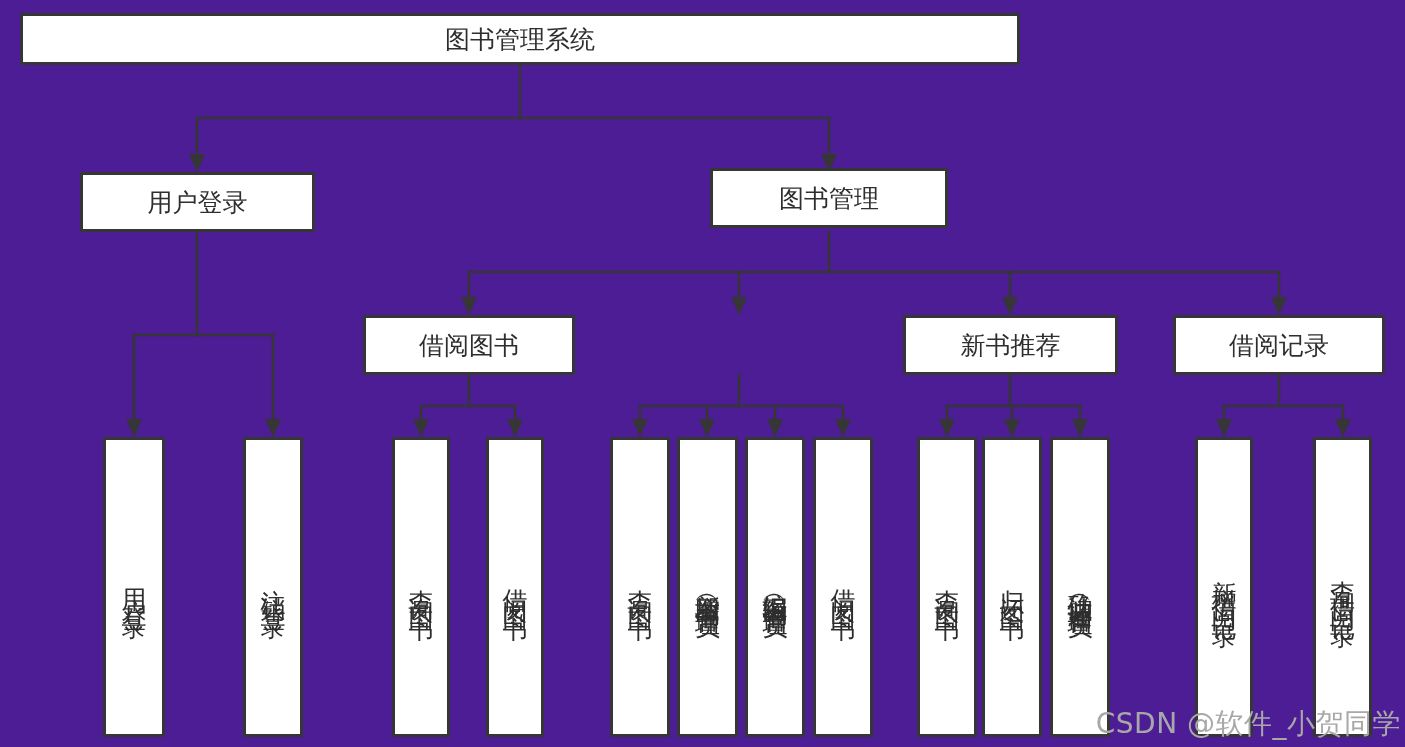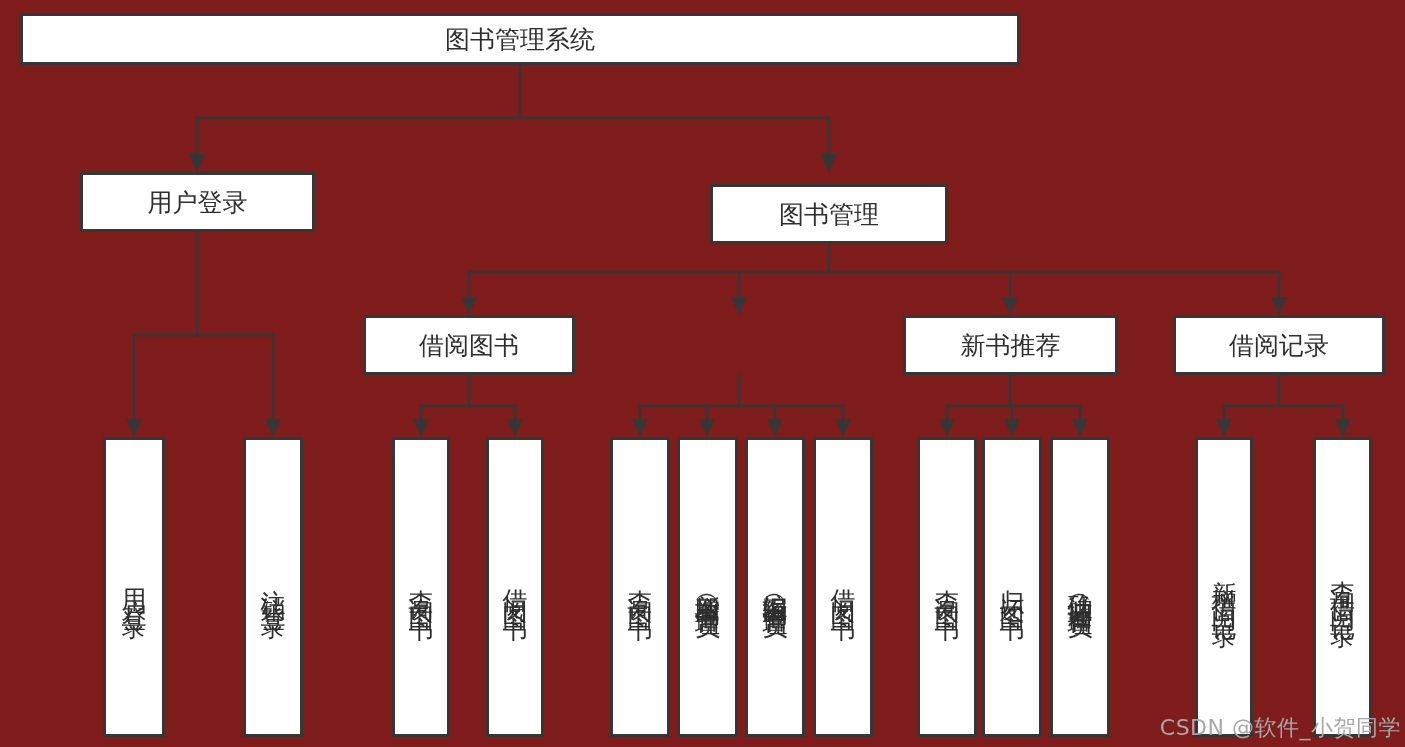--- a/index.html
+++ b/index.html
@@ -1,31 +1,31 @@
 <!DOCTYPE html>
 <html><head>
 <meta charset="utf-8">
 <style>
   html,body { margin:0; padding:0; background:#ffffff; }
   .canvas {
-    position:relative; width:1405px; height:747px; background:#7f1d1d;
+    position:relative; width:1405px; height:747px; background:#4c1d95;
     overflow:hidden; font-family:"DejaVu Sans","Liberation Sans",sans-serif;
   }
   svg.connectors { position:absolute; left:0; top:0; display:block; }
   .node {
     position:absolute; box-sizing:border-box; border:3px solid #363636;
     background:#ffffff; display:flex; align-items:center; justify-content:center;
     color:#2e2e2e; font-size:25px; line-height:1; white-space:nowrap;
   }
   .node.v {
     writing-mode:vertical-rl; text-orientation:mixed; letter-spacing:9px;
   }
   .node.v.long { letter-spacing:3px; }
   .watermark {
-    position:absolute; right:4px; bottom:4px; font-size:22px;
+    position:absolute; right:4px; bottom:4px; font-size:28px;
     color:#a8a8a8; z-index:5; letter-spacing:0.5px;
   }
 </style>
 </head>
 <body>
 
 <div class="canvas">
 
   <svg class="connectors" width="1405" height="747" viewBox="0 0 1405 747" fill="none" stroke="#363636" stroke-width="2.6" stroke-linecap="square">
 
@@ -99,21 +99,21 @@
       <line x1="1224" y1="406" x2="1224" y2="419"></line>
       <polygon points="1216,419 1232,419 1224,437" fill="#363636" stroke="none"></polygon>
       <line x1="1343" y1="406" x2="1343" y2="419"></line>
       <polygon points="1335,419 1351,419 1343,437" fill="#363636" stroke="none"></polygon>
     </g>
   </svg>
 
   <div class="node h" style="left:20px;top:13px;width:1000px;height:52px">图书管理系统</div>
 
   <div class="node h" style="left:80px;top:172px;width:235px;height:60px">用户登录</div>
-  <div class="node h" style="left:710px;top:184px;width:238px;height:60px">图书管理</div>
+  <div class="node h" style="left:710px;top:168px;width:238px;height:60px">图书管理</div>
 
   <div class="node h" style="left:363px;top:315px;width:212px;height:60px">借阅图书</div>
   <div class="node h" style="left:903px;top:315px;width:215px;height:60px">新书推荐</div>
   <div class="node h" style="left:1173px;top:315px;width:212px;height:60px">借阅记录</div>
 
   <div class="node v" style="left:103px;top:437px;width:62px;height:300px">用户登录</div>
   <div class="node v" style="left:243px;top:437px;width:60px;height:300px">注销登录</div>
 
   <div class="node v" style="left:392px;top:437px;width:58px;height:300px">查询图书</div>
   <div class="node v" style="left:486px;top:437px;width:58px;height:300px">借阅图书</div>

